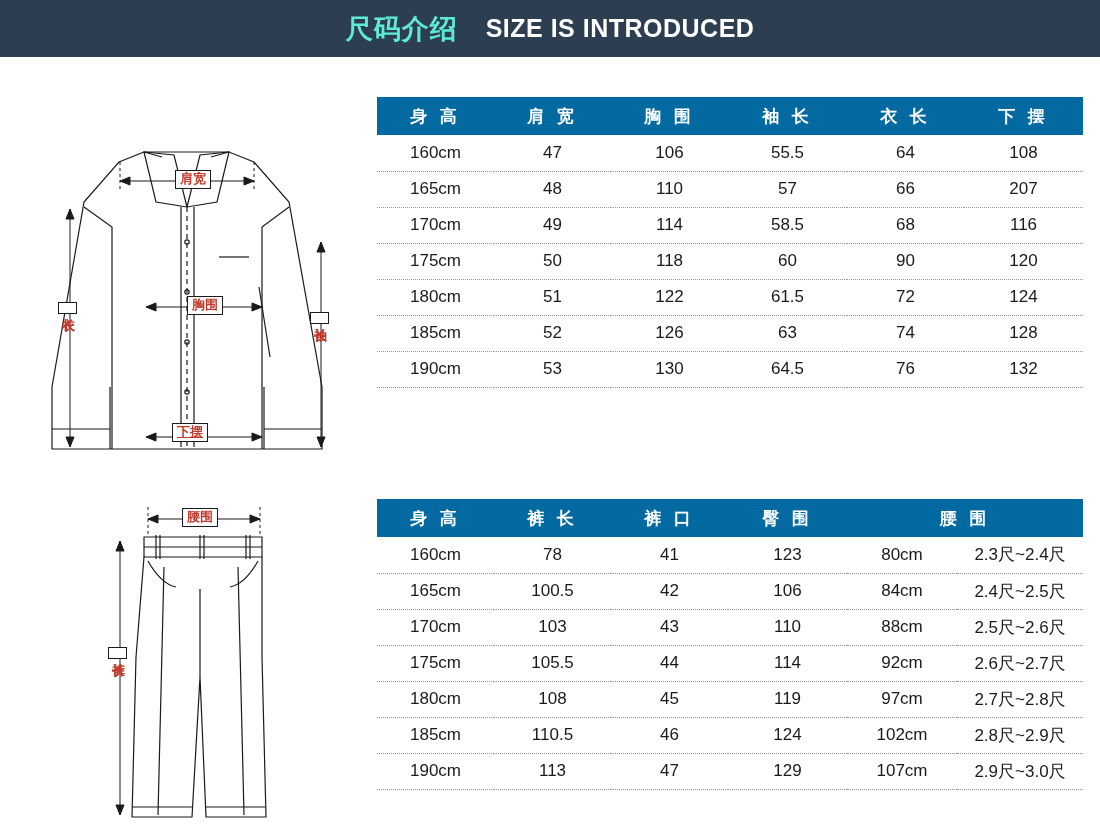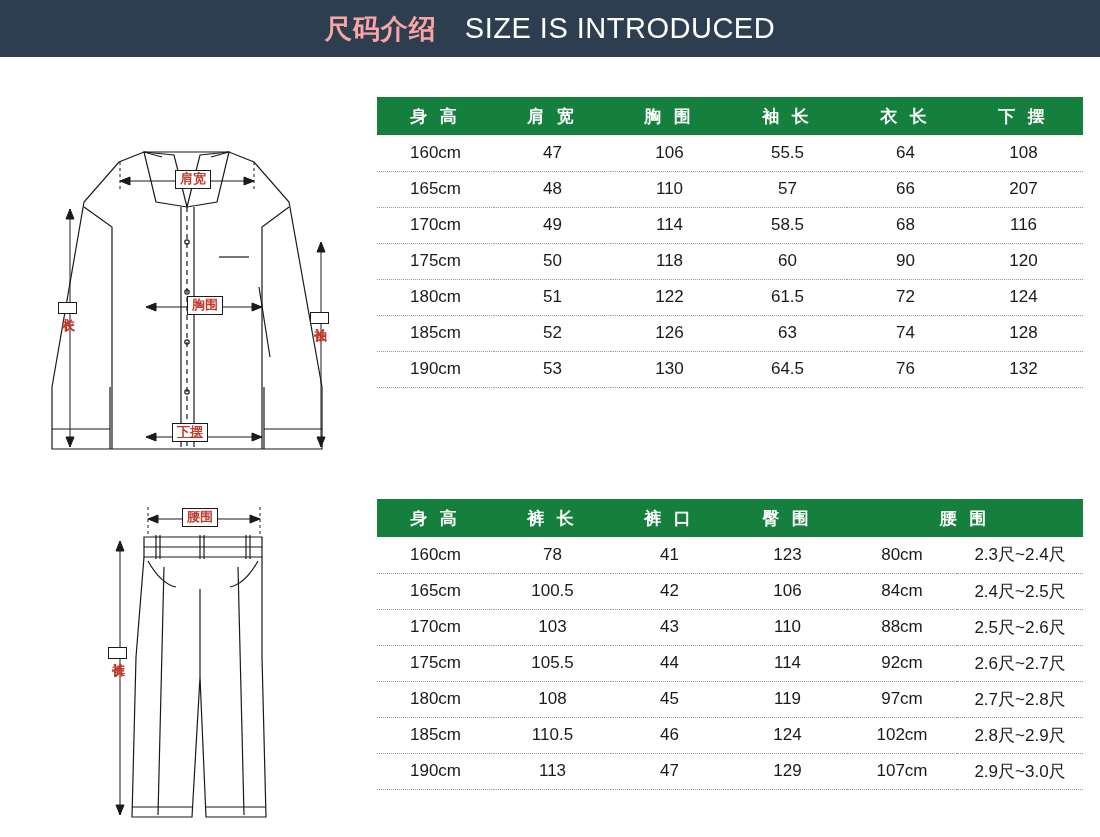--- a/index.html
+++ b/index.html
@@ -15,29 +15,29 @@
   #header {
     width: 1100px;
     height: 57px;
     background: #2c3e50;
     display: flex;
     align-items: center;
     justify-content: center;
     gap: 28px;
   }
   #header .cn {
-    color: #fca5a5;
+    color: #5eead4;
     font-size: 27px;
     font-weight: bold;
     letter-spacing: 1px;
   }
   #header .en {
     color: #ffffff;
-    font-size: 29px;
-    font-weight: normal;
+    font-size: 25px;
+    font-weight: bold;
     letter-spacing: 0.5px;
   }
 
   .block {
     position: absolute;
     display: flex;
   }
   #block-top { left: 0; top: 57px; width: 1100px; height: 420px; }
   #block-bottom { left: 0; top: 477px; width: 1100px; height: 360px; justify-content: space-between; }
 
@@ -50,21 +50,21 @@
     width: 755px;
     position: relative;
   }
 
   table.size-table {
     border-collapse: collapse;
     width: 706px;
     table-layout: fixed;
   }
   table.size-table th {
-    background: #15803d;
+    background: #0369a1;
     color: #ffffff;
     font-size: 17px;
     font-weight: bold;
     height: 38px;
     letter-spacing: 4px;
     text-align: center;
     border: none;
   }
   table.size-table td {
     height: 36px;

